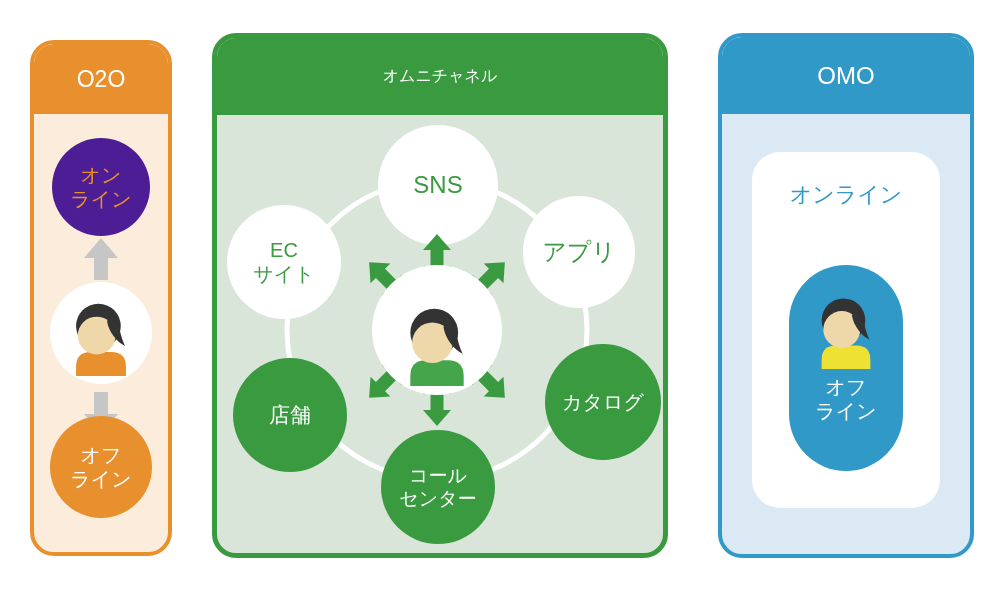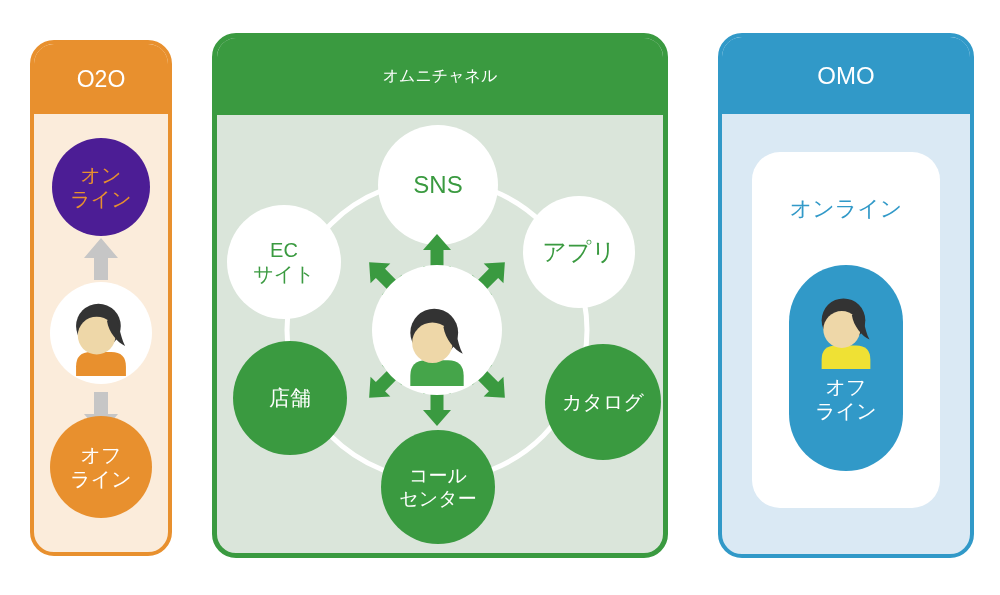--- a/index.html
+++ b/index.html
@@ -34,30 +34,30 @@
   .overlay{position:absolute;left:0;top:0;width:446px;height:515px;pointer-events:none;}
   .ring-svg{z-index:1;} .arrows-svg{z-index:3;}
   .ring{fill:none;stroke:#fff;stroke-width:5;}
   .green-arrow{fill:var(--green);}
   .channel{z-index:2;}
   .ch-white{background:#fff;color:var(--green);}
   .ch-green{background:var(--green);color:#fff;}
   .ch-sns{left:161px;top:87px;width:120px;height:120px;font-size:24px;}
   .ch-ec{left:10px;top:167px;width:114px;height:114px;font-size:20px;}
   .ch-app{left:306px;top:158px;width:112px;height:112px;font-size:24px;}
-  .ch-store{left:16px;top:303px;width:114px;height:114px;font-size:21px;}
+  .ch-store{left:16px;top:320px;width:114px;height:114px;font-size:21px;}
   .ch-catalog{left:328px;top:306px;width:116px;height:116px;font-size:20px;}
   .ch-call{left:164px;top:392px;width:114px;height:114px;font-size:19px;}
   .omni-center{left:155px;top:227px;width:130px;height:130px;background:#fff;z-index:4;}
 
   
   .omo{left:718px;top:33px;width:256px;height:525px;border:4px solid var(--blue);background:var(--blue_light);}
   .omo .panel-header{height:77px;background:var(--blue);font-size:24px;}
   .omo-online-box{position:absolute;left:30px;top:115px;width:188px;height:356px;background:#fff;border-radius:28px;}
-  .omo-online-label{margin-top:42px;text-align:center;color:var(--blue);font-size:22px;}
+  .omo-online-label{margin-top:28px;text-align:center;color:var(--blue);font-size:22px;}
   .omo-pill{position:absolute;left:37px;top:113px;width:114px;height:206px;border-radius:57px;background:var(--blue);
             display:flex;flex-direction:column;align-items:center;}
   .omo-offline-label{margin-top:6px;color:#fff;font-size:20px;text-align:center;white-space:pre-line;line-height:1.22;}
 
   
   .person{display:block;}
   .person .hair{fill:var(--hair);} .person .face{fill:var(--skin);}
   .person.orange .shirt{fill:var(--orange);}
   .person.green  .shirt{fill:var(--green_shirt);}
   .person.yellow .shirt{fill:var(--shirt_yellow);}

